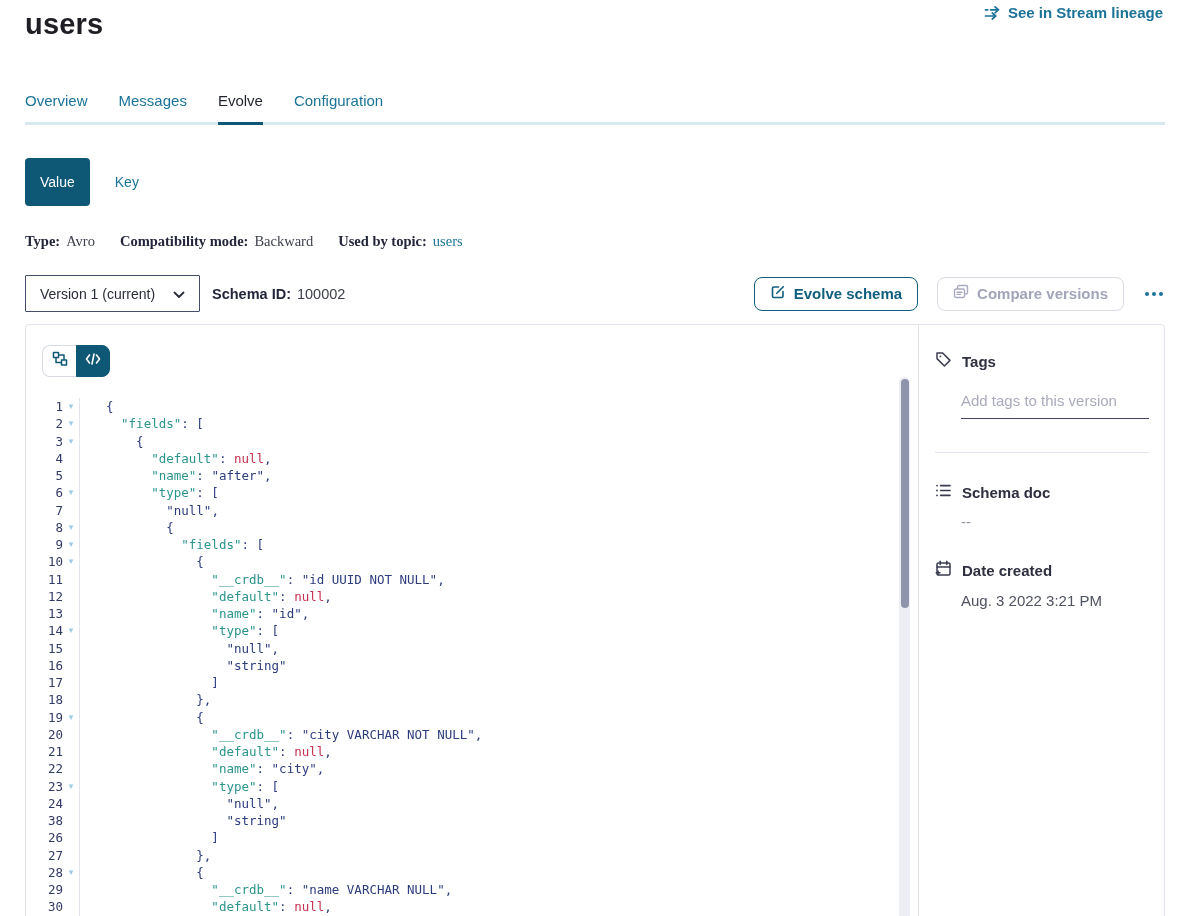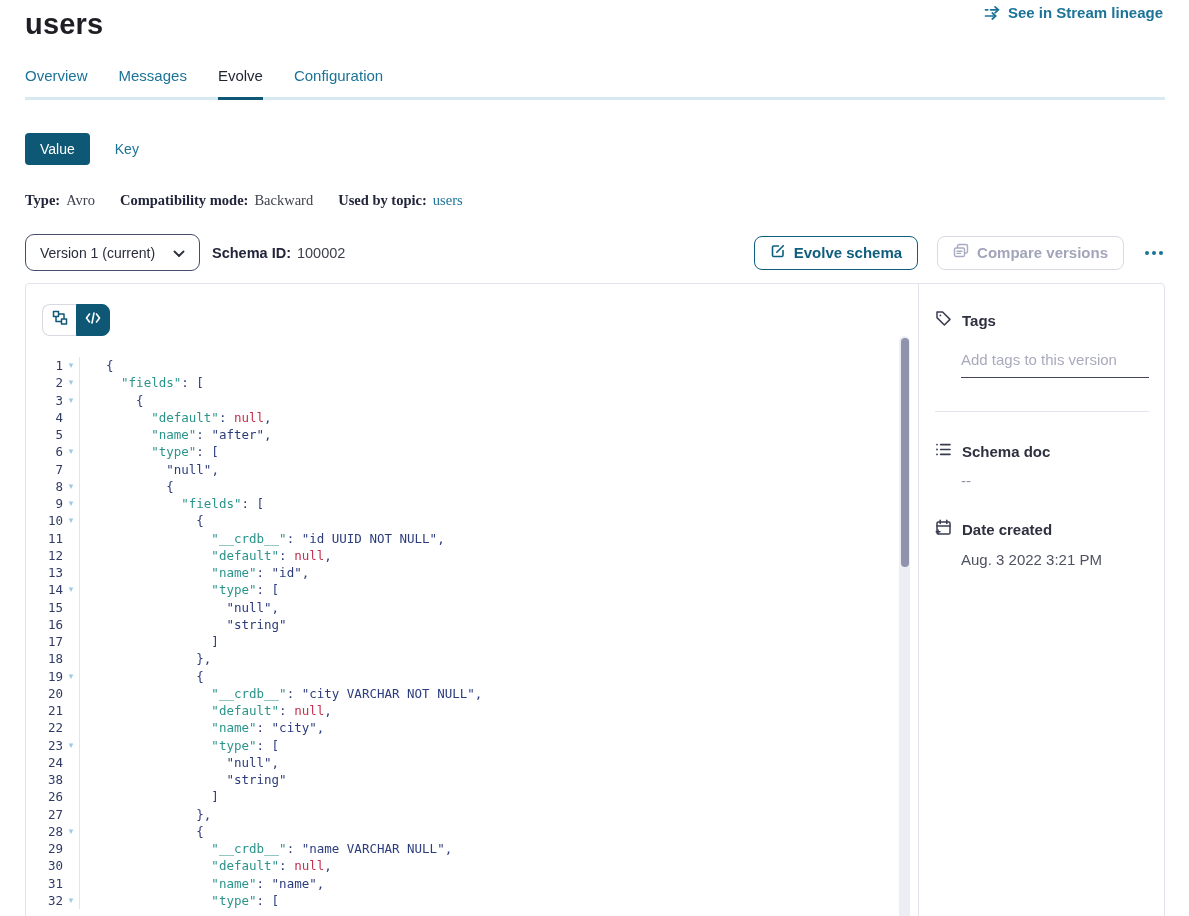--- a/index.html
+++ b/index.html
@@ -8,41 +8,41 @@
 
   .page { padding:8px 24px 0 25px; position:relative; height:100%; }
 
   
   .page-title { font-size:29px; font-weight:700; color:#1E1E24; letter-spacing:.2px; }
   .lineage-link { position:absolute; right:26px; top:4px; display:flex; align-items:center; gap:7px;
     color:#1B7397; font-size:15px; font-weight:600; cursor:pointer; }
   .lineage-link svg { display:block; }
 
   
-  .tabs { display:flex; gap:31px; margin-top:26px; border-bottom:3px solid #D8E9F2; }
+  .tabs { display:flex; gap:31px; margin-top:51px; border-bottom:3px solid #D8E9F2; }
   .tab { font-size:15px; color:#1B7397; padding-bottom:13px; margin-bottom:-3px;
     border-bottom:3px solid transparent; cursor:pointer; }
   .tab.active { color:#1F2430; font-weight:500; border-bottom-color:#0E5876; }
 
   
   .serde-row { margin-top:33px; display:flex; align-items:center; gap:25px; }
-  .serde-btn { font-size:14px; padding:8px 15px; border-radius:4px; cursor:pointer; }
+  .serde-btn { font-size:14px; padding:16px 15px; border-radius:4px; cursor:pointer; }
   .serde-btn.selected { background:#0E5876; color:#fff; }
   .serde-link { font-size:14px; color:#1B7397; cursor:pointer; }
 
   
   .meta-row { margin-top:27px; display:flex; gap:25px; font-size:14.5px;font-family:Liberation Serif, serif; }
   .meta-item { display:flex; gap:6px; }
   .meta-label { font-weight:700; color:#23263B; }
   .meta-value { color:#3E414E; }
   .meta-link { color:#1B7397; cursor:pointer; }
 
   
   .controls-row { margin-top:25px; display:flex; align-items:center; }
-  .version-select { width:175px; height:37px; border:1px solid #454D6B; border-radius:9px;
+  .version-select { width:175px; height:37px; border:1px solid #454D6B; border-radius:1px;
     display:flex; align-items:center; justify-content:space-between; padding:0 14px;
     font-size:14px; color:#2A2D3A; cursor:pointer; background:#fff; }
   .schema-id { margin-left:12px; font-size:14.5px; display:flex; gap:6px; }
   .controls-right { margin-left:auto; display:flex; align-items:center; gap:19px; }
   .btn { height:34px; border-radius:8px; display:flex; align-items:center; gap:8px;
     padding:0 15px; font-size:15px; background:#fff; }
   .btn-disabled { border:1px solid #D9DAE3; color:#A2A5BA; font-weight:600; cursor:default; }
   .btn-outline { border:1px solid #0F5E7D; color:#0F5E7D; font-weight:700; cursor:pointer; }
   .more-btn { display:flex; gap:3px; align-items:center; cursor:pointer; padding:4px 2px; }
   .more-btn i { width:4px; height:4px; border-radius:50%; background:#1B7397; display:block; }

